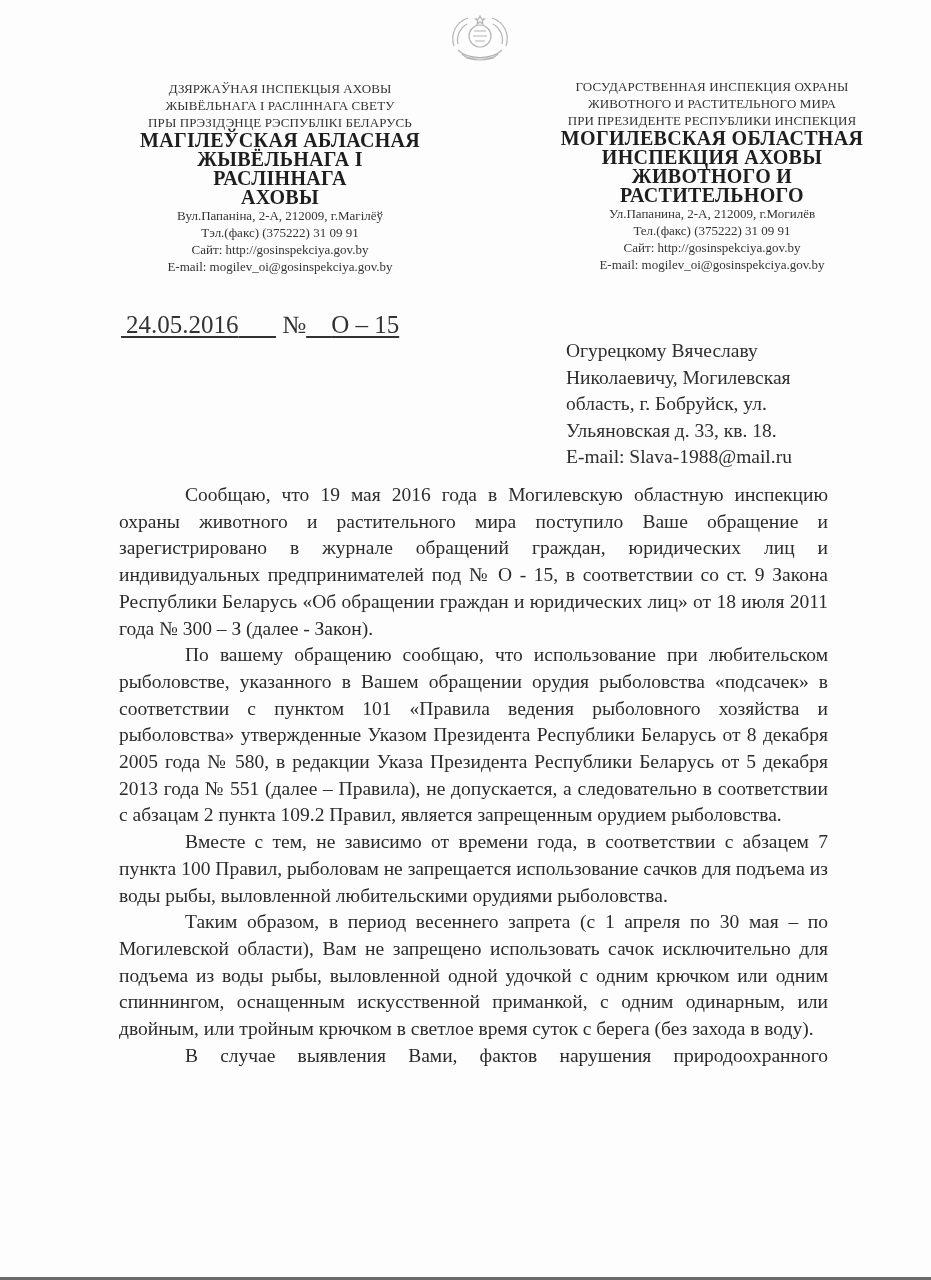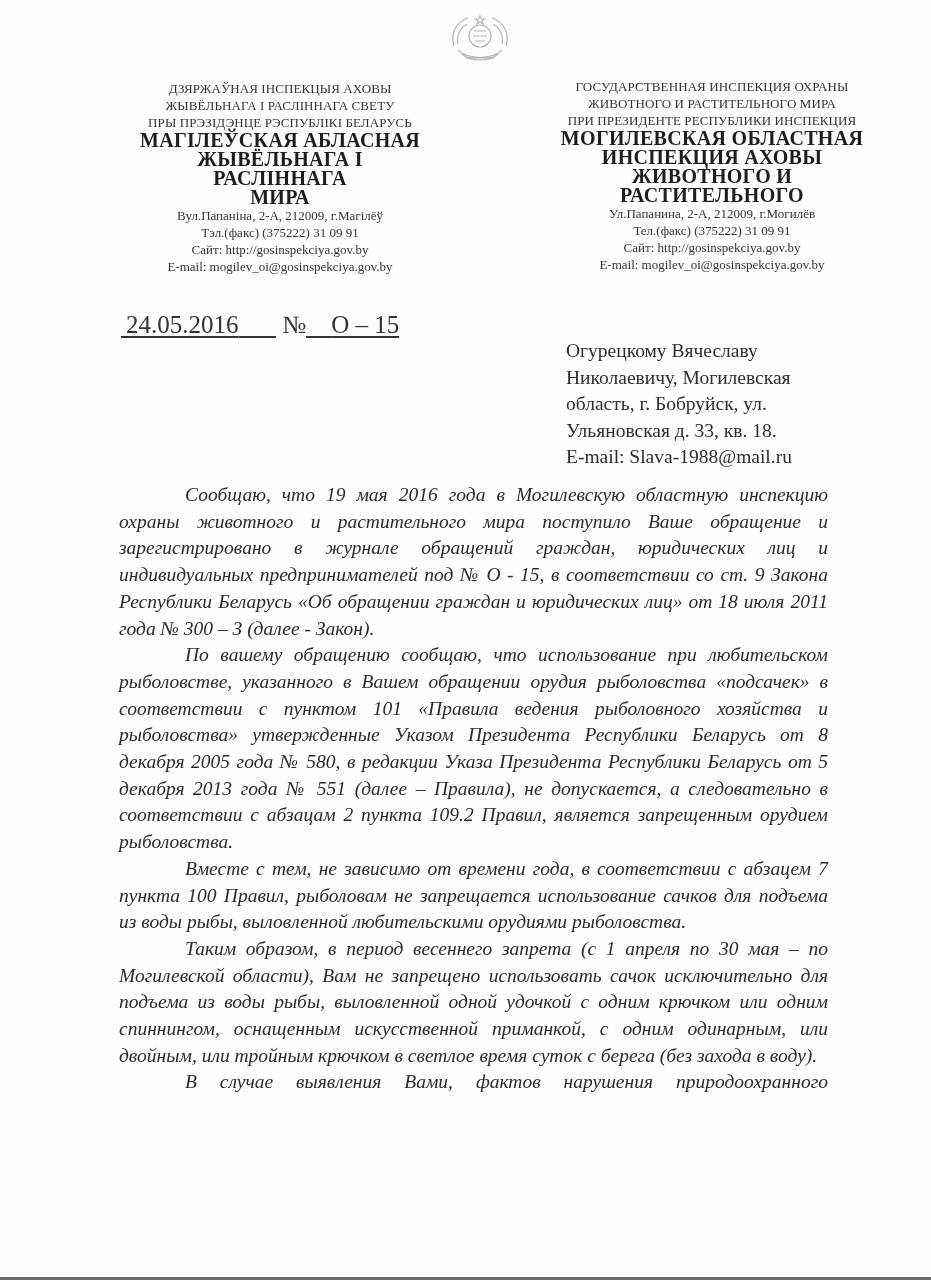--- a/index.html
+++ b/index.html
@@ -25,21 +25,21 @@
     .reg-line { position: absolute; left: 121px; top: 311px; font-size: 25px; color: #333; }
     .reg-line .u { text-decoration: underline; text-underline-offset: 3px; }
 
     .recipient { position: absolute; left: 566px; top: 338px; font-size: 19.5px; line-height: 26.5px; color: #2e2e2e; }
 
     .body-text {
       position: absolute; left: 119px; top: 482px; width: 709px;
       font-size: 19.5px; line-height: 26.7px; color: #2b2b2b;
       text-align: justify;
     }
-    .body-text p { margin: 0; text-indent: 66px; font-style: italic; }
+    .body-text p { margin: 0; text-indent: 66px; }
   </style>
 </head>
 <body>
 
 <div class="page">
 
   <svg class="emblem" viewBox="0 0 80 60">
     <g fill="none" stroke="#b5b5b5" stroke-width="1.2">
       <path d="M40 10 l1.5 3 3 0 -2.5 2 1 3 -3 -2 -3 2 1 -3 -2.5 -2 3 0z"></path>
       <path d="M14 40 C10 28 16 16 28 12"></path>
@@ -53,21 +53,21 @@
       <path d="M26 52 h28"></path>
     </g>
   </svg>
 
   <div class="head-col head-left">
     <div class="head-small">ДЗЯРЖАЎНАЯ ІНСПЕКЦЫЯ АХОВЫ</div>
     <div class="head-small">ЖЫВЁЛЬНАГА І РАСЛІННАГА СВЕТУ</div>
     <div class="head-small">ПРЫ ПРЭЗІДЭНЦЕ РЭСПУБЛІКІ БЕЛАРУСЬ</div>
     <div class="head-bold">МАГІЛЕЎСКАЯ АБЛАСНАЯ</div>
     <div class="head-bold">ЖЫВЁЛЬНАГА І РАСЛІННАГА</div>
-    <div class="head-bold">МИРА</div>
+    <div class="head-bold">АХОВЫ</div>
     <div class="head-addr">Вул.Папаніна, 2-А, 212009, г.Магілёў</div>
     <div class="head-addr">Тэл.(факс) (375222) 31 09 91</div>
     <div class="head-addr">Сайт: http://gosinspekciya.gov.by</div>
     <div class="head-addr">E-mail: mogilev_oi@gosinspekciya.gov.by</div>
   </div>
 
   <div class="head-col head-right">
     <div class="head-small">ГОСУДАРСТВЕННАЯ ИНСПЕКЦИЯ ОХРАНЫ</div>
     <div class="head-small">ЖИВОТНОГО И РАСТИТЕЛЬНОГО МИРА</div>
     <div class="head-small">ПРИ ПРЕЗИДЕНТЕ РЕСПУБЛИКИ ИНСПЕКЦИЯ</div>

